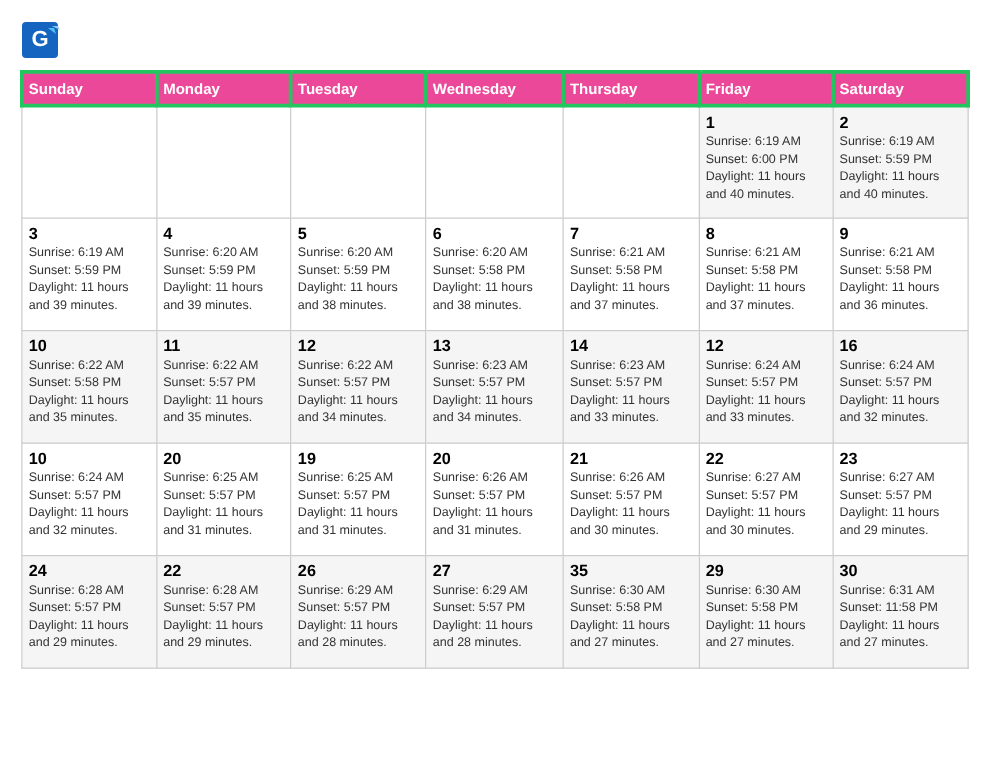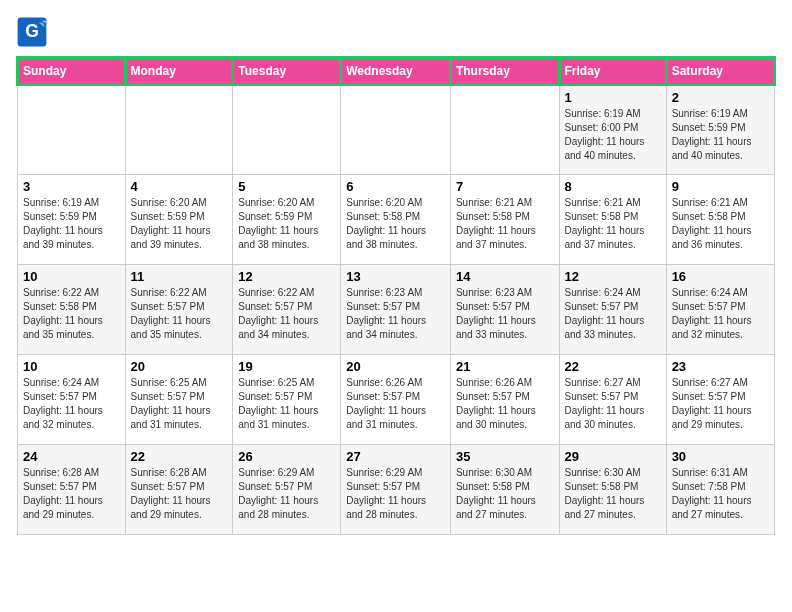--- a/index.html
+++ b/index.html
@@ -328,19 +328,19 @@
         <td>
           <span class="day-num">29</span>
           <div class="day-info" style="white-space: pre-line;">Sunrise: 6:30 AM
 Sunset: 5:58 PM
 Daylight: 11 hours
 and 27 minutes.</div>
         </td>
         <td>
           <span class="day-num">30</span>
           <div class="day-info" style="white-space: pre-line;">Sunrise: 6:31 AM
-Sunset: 7:58 PM
+Sunset: 11:58 PM
 Daylight: 11 hours
 and 27 minutes.</div>
         </td>
       </tr>
     </tbody>
 </table>
 
 </body></html>

